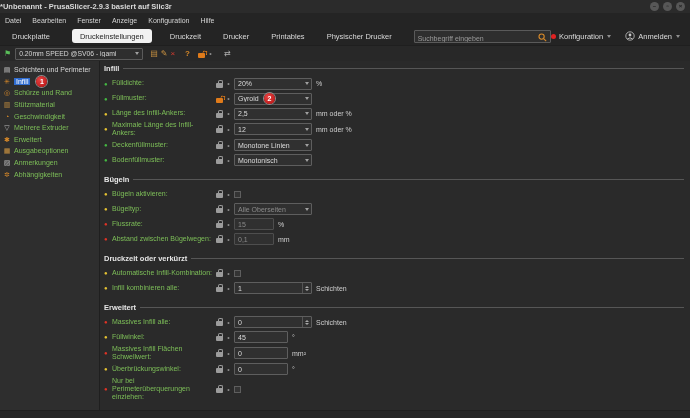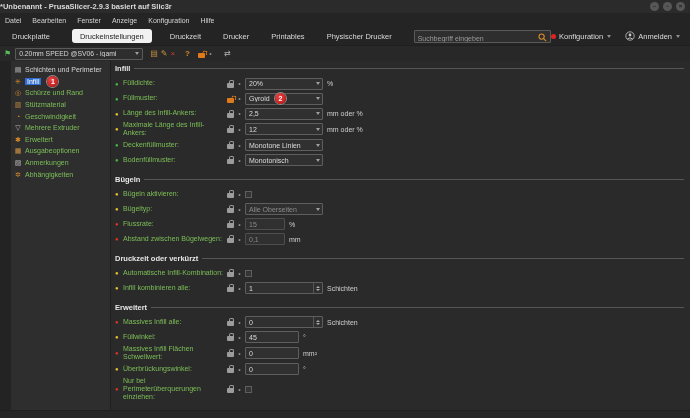--- a/index.html
+++ b/index.html
@@ -36,21 +36,21 @@
   .presetbar { height:16px; background:#282828; display:flex; align-items:center; padding-left:4px; gap:4px;
     border-top:1px solid #1f1f1f; }
   .flag { color:#5abf5a; font-size:8px; line-height:1; }
   .preset-select { width:128px; height:12px; background:#2e2e2e; border:1px solid #5a5a5a; display:flex;
     align-items:center; padding:0 3px; border-radius:1px; }
   .preset-select .val { flex:1; font-size:6.8px; color:#d6d6d6; white-space:nowrap; overflow:hidden; }
   .ticon { font-size:8px; line-height:1; margin-left:3px; }
   .lockwrap { display:inline-flex; align-items:center; margin-left:8px; }
 
   
-  .appbody { display:flex; height:349px;margin-left:11px; }
+  .appbody { display:flex; height:349px; }
   .sidebar { width:100px; background:#2e2e2e; border-right:1px solid #1f1f1f; padding-top:3px; flex-shrink:0; }
   .side-item { height:11.6px; display:flex; align-items:center; padding-left:3px; gap:3px; font-size:7px; }
   .side-icon { width:8px; font-size:7px; text-align:center; line-height:1; }
   .side-label { white-space:nowrap; }
   .side-label.sel { background:#2f6cd0; color:#fff !important; padding:0 2px; }
 
   .main { flex:1; background:#2a2a2a; padding:2px 6px 0 4px; overflow:hidden; }
   .sec-header { display:flex; align-items:center; gap:4px; margin:7px 0 3px 0; }
   .section:first-child .sec-header { margin-top:1px; }
   .sec-title-text { font-size:7.5px; font-weight:bold; color:#e6e6e6; white-space:nowrap; }

